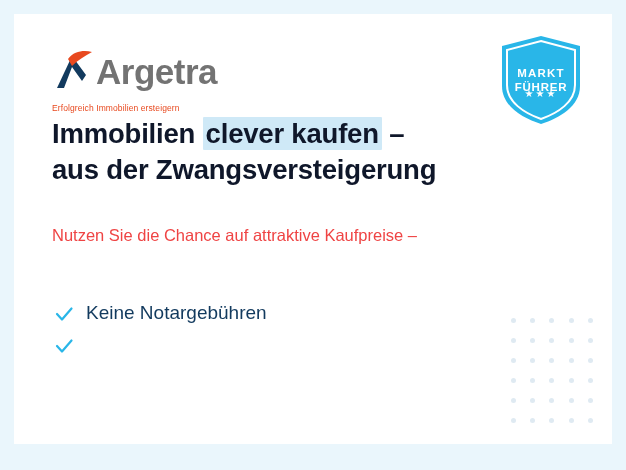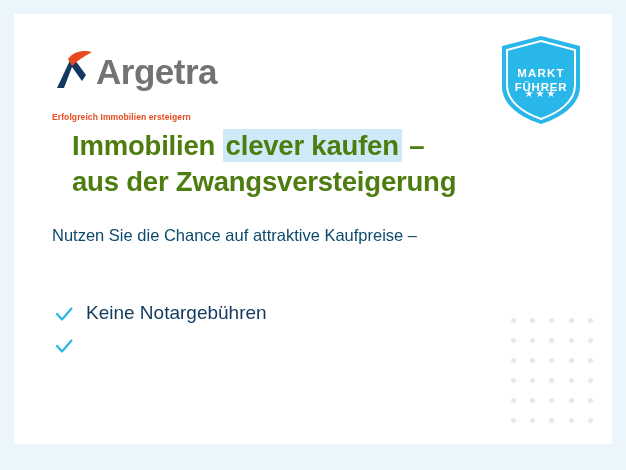--- a/index.html
+++ b/index.html
@@ -84,23 +84,23 @@
     margin-right: 2px;
   }
   .logo-word {
     font-size: 35px;
     font-weight: bold;
     color: #737373;
     letter-spacing: -0.5px;
     line-height: 36px;
   }
   .logo-tagline {
-    margin-top: 22px;
+    margin-top: 13px;
     font-size: 8.5px;
-    font-weight: bold;
+    font-weight: normal;
     color: #e8491f;
     letter-spacing: 0.1px;
   }
 
   
   .badge {
     position: absolute;
     right: 42px;
     top: 34px;
     width: 86px;
@@ -127,42 +127,41 @@
     text-align: center;
     color: #ffffff;
     font-size: 10px;
     letter-spacing: 2px;
   }
 
   
   .headline {
     position: absolute;
     left: 52px;
-    top: 128px;
+    top: 116px;
     width: 470px;
     font-size: 27.5px;
     font-weight: bold;
-    color: #4d7c0f;
+    color: #0f172a;
     line-height: 36px;
     letter-spacing: -0.2px;
-    margin-left: 20px;
   }
   .hl-mark {
     background: #cfe9f7;
     padding: 1px 3px;
     border-radius: 1px;
   }
 
   .subhead {
     position: absolute;
     left: 52px;
     top: 222px;
     width: 500px;
     font-size: 16.5px;
-    color: #0c4a6e;
+    color: #ef4444;
     line-height: 27px;
   }
 
   
   .bullets {
     position: absolute;
     left: 54px;
     top: 298px;
     width: 520px;
   }

